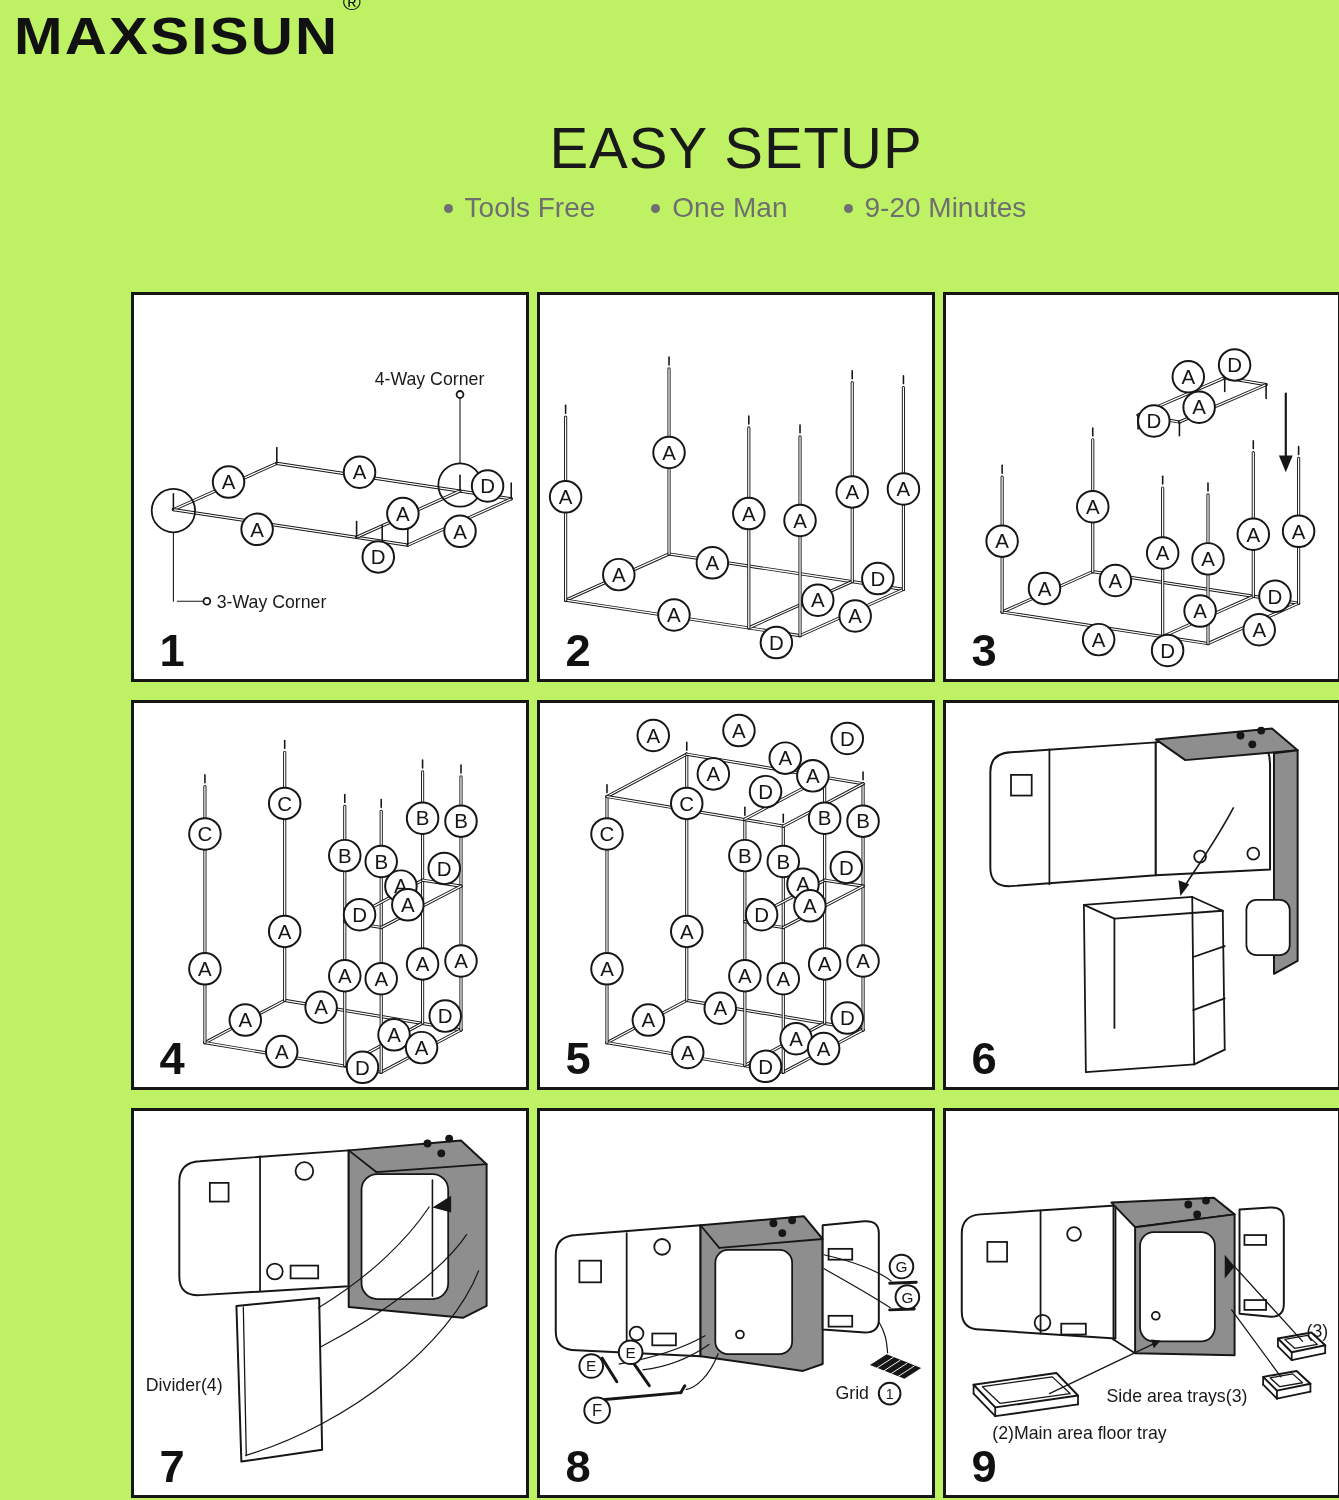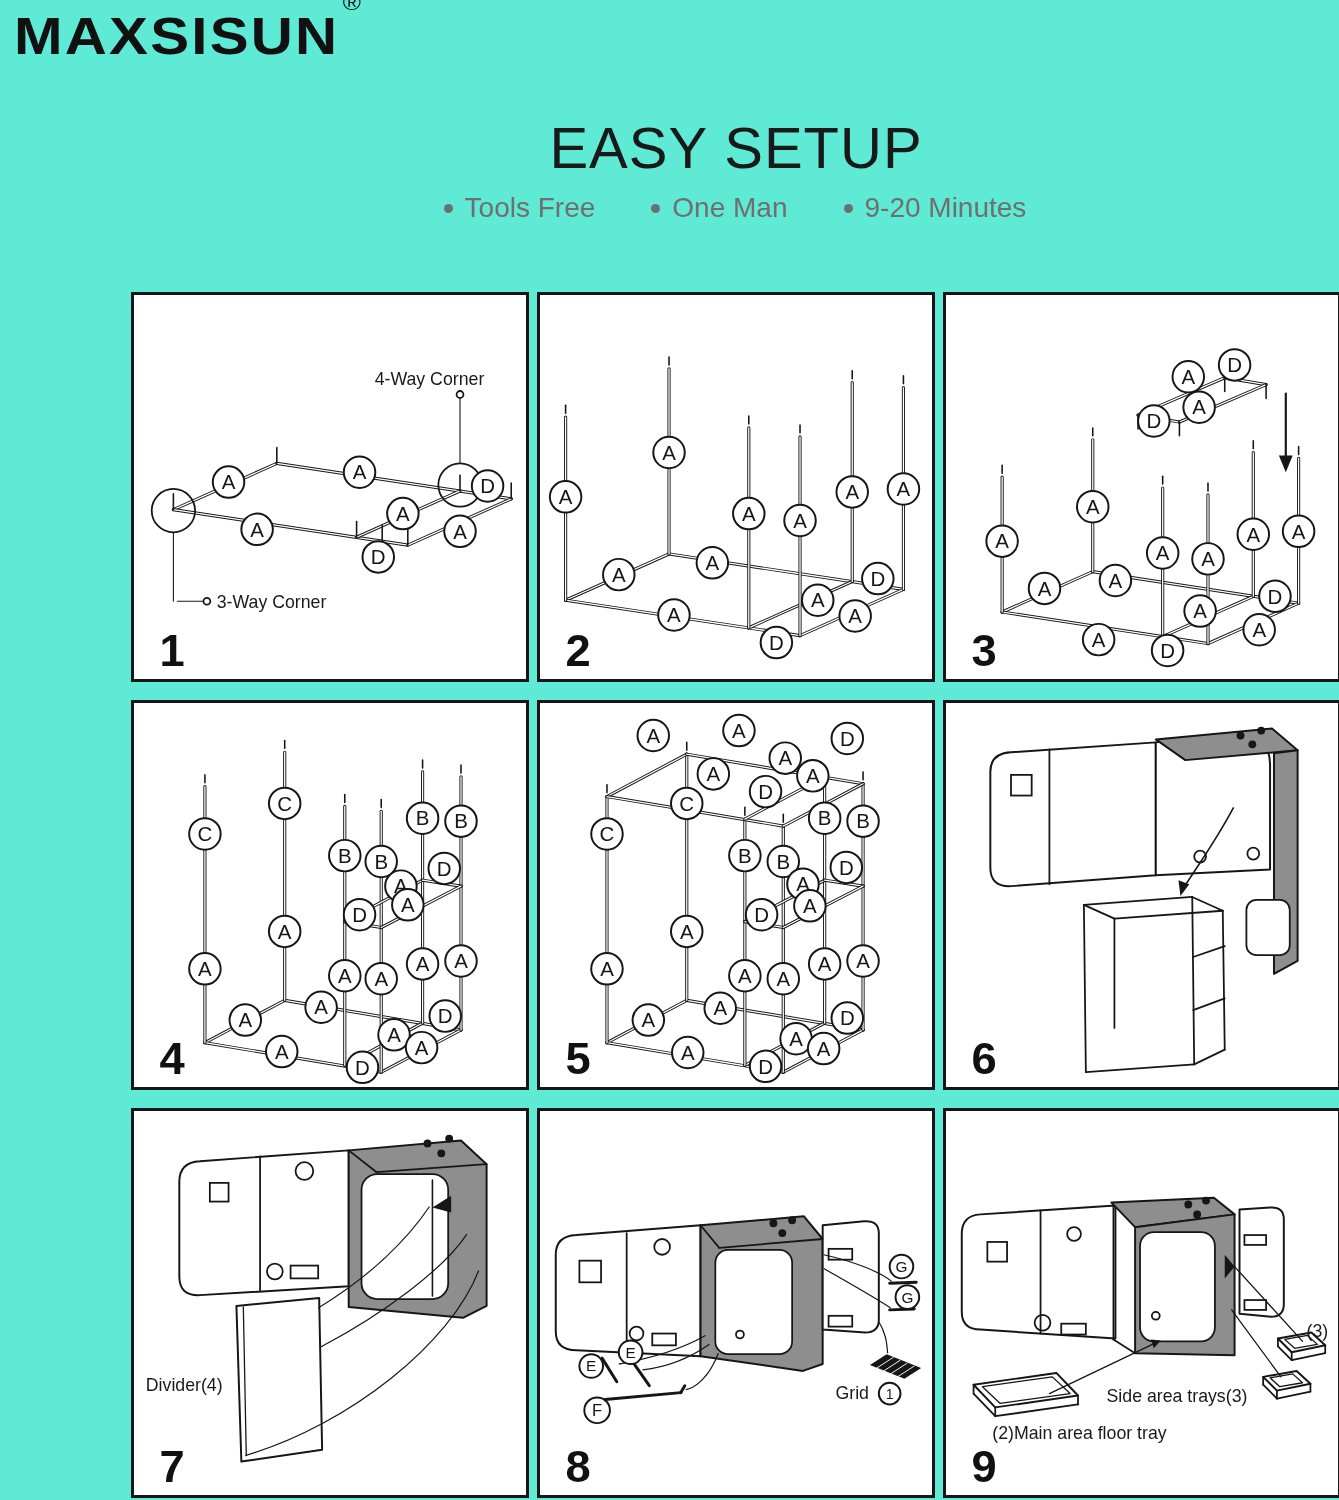--- a/index.html
+++ b/index.html
@@ -1,17 +1,17 @@
 <!DOCTYPE html>
 <html><head>
 <meta charset="utf-8">
 <style>
   html,body{margin:0;padding:0;background:#ffffff;}
   body{width:1339px;height:1500px;font-family:"Liberation Sans",sans-serif;}
-  .page{position:relative;width:1339px;height:1500px;background:#5eead4;overflow:hidden;}
+  .page{position:relative;width:1339px;height:1500px;background:#bef264;overflow:hidden;}
   .logo{position:absolute;left:14px;top:6px;font-weight:700;font-size:52px;letter-spacing:2px;
         color:#111;transform:scaleX(1.12);transform-origin:left top;white-space:nowrap;}
   .logo sup{font-size:22px;font-weight:400;position:relative;top:-26px;left:3px;}
   .title{position:absolute;left:116px;width:1208px;top:98px;margin:16px;text-align:center;
          font-size:58px;font-weight:500;letter-spacing:1px;color:#191919;}
   .bullets{position:absolute;left:131px;width:1208px;top:192px;display:flex;justify-content:center;
            gap:56px;font-size:28px;color:#6f6f6f;}
   .bullet{display:flex;align-items:center;gap:12px;}
   .dot{width:9px;height:9px;border-radius:50%;background:#6f6f6f;flex:0 0 auto;}
   .grid{position:absolute;left:131px;top:292px;display:grid;

